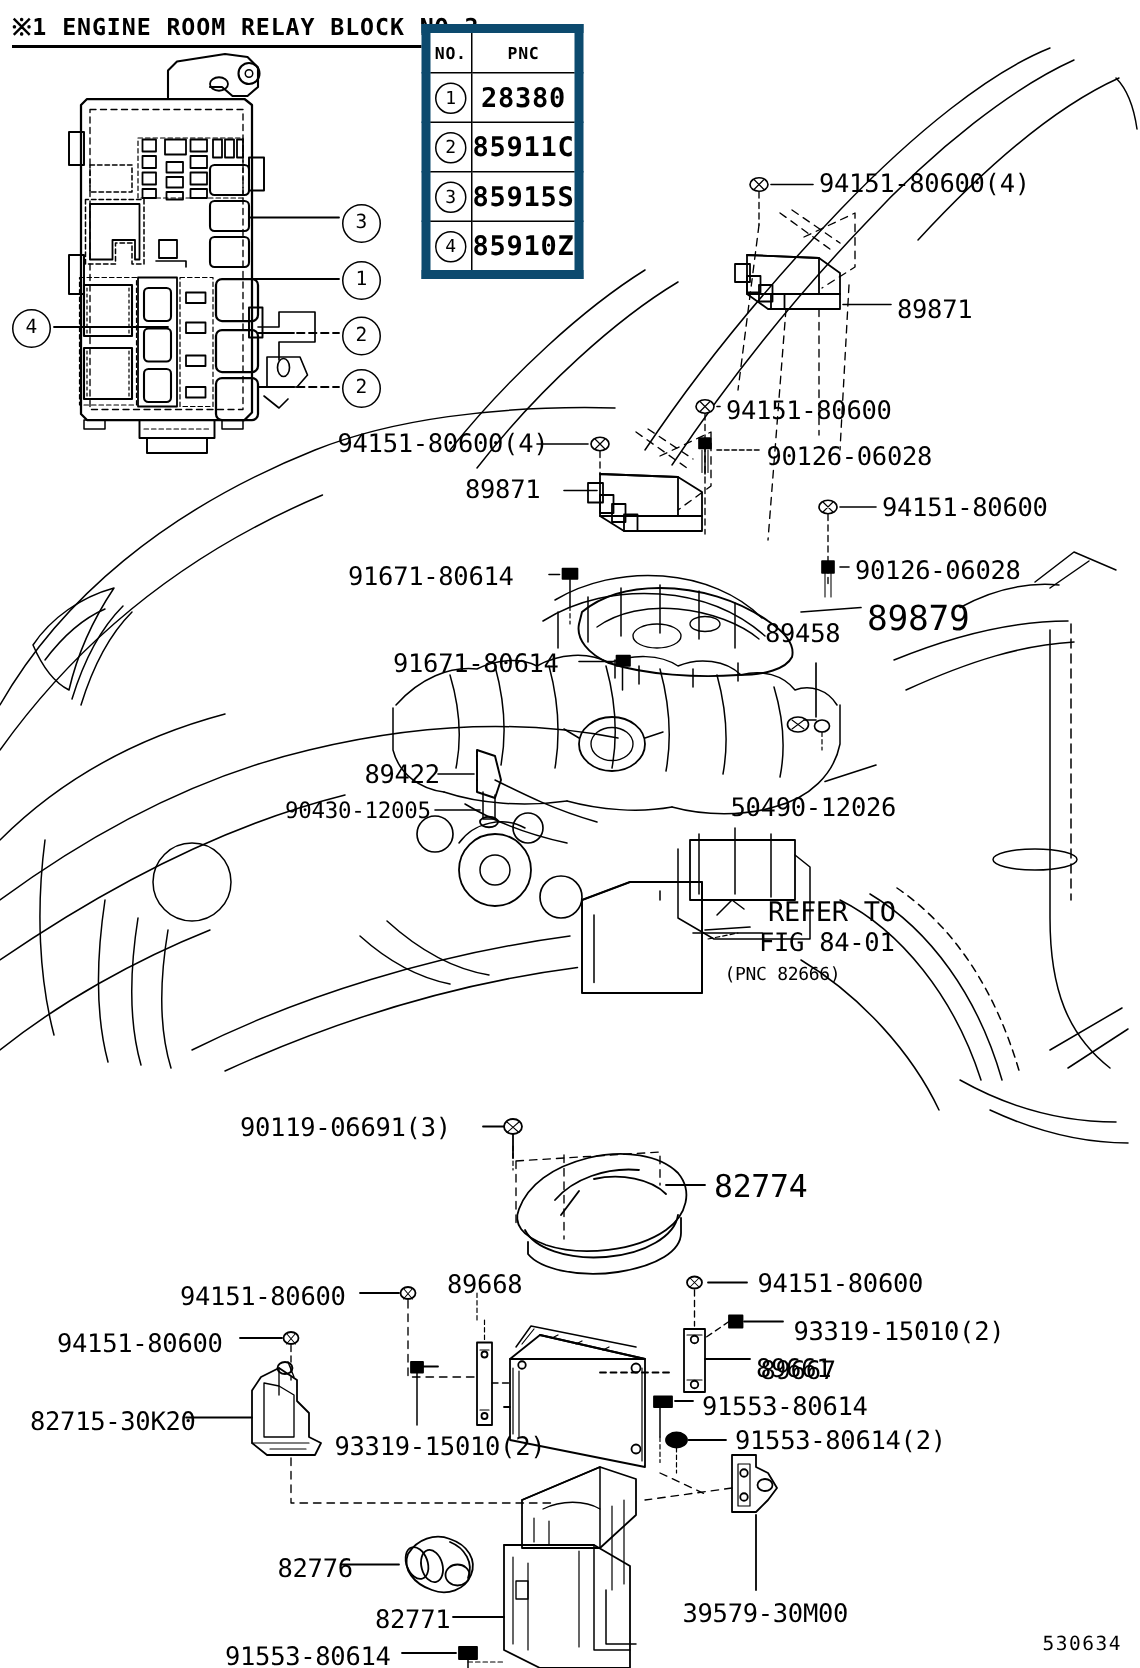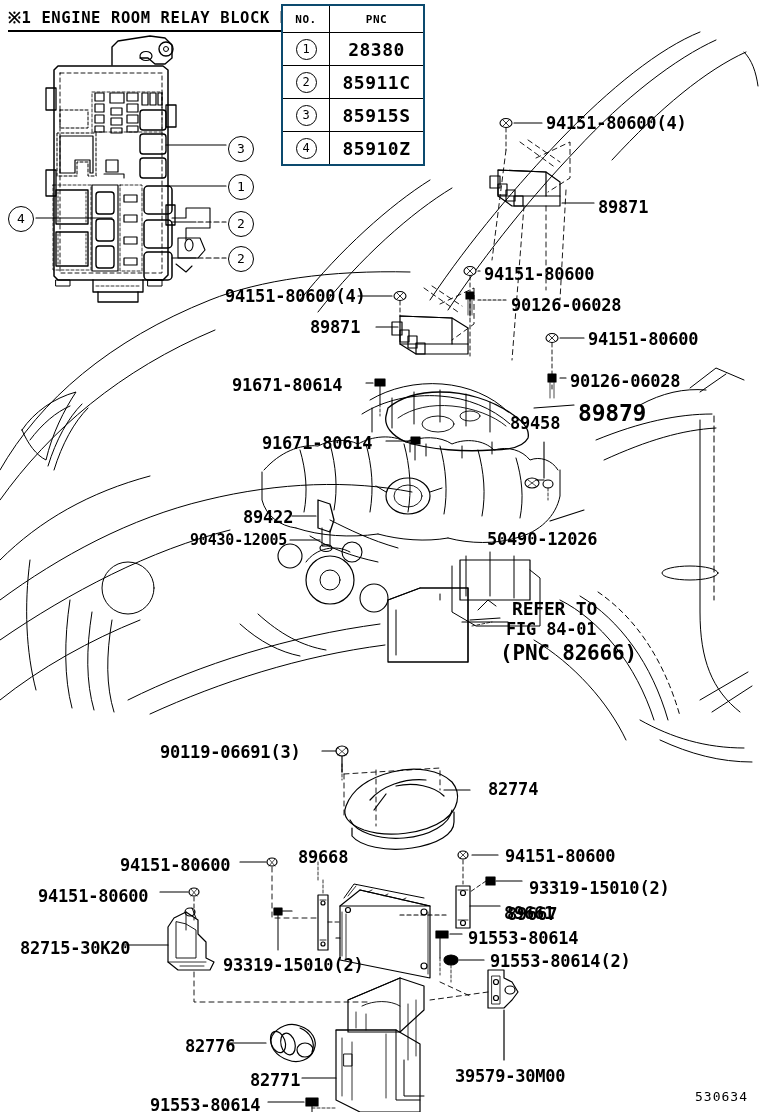--- a/index.html
+++ b/index.html
@@ -19,21 +19,21 @@
   }
   #artwork {
     position: absolute;
     left: 0; top: 0;
     width: 760px;
     height: 1112px;
   }
   .lbl {
     position: absolute;
     font-family: "DejaVu Sans Mono", "Liberation Mono", monospace;
-    font-weight: bold;
+    font-weight: normal;
     color: #000;
     white-space: nowrap;
     letter-spacing: -0.2px;
     line-height: 1;
   }
   .lbl-17 { font-size: 17px; }
 
   
   #heading {
     position: absolute;
@@ -41,23 +41,23 @@
     font-size: 15.5px;
     font-weight: bold;
     letter-spacing: 0.6px;
     border-bottom: 2px solid #000;
     padding-bottom: 2px;
     white-space: nowrap;
   }
   
   #pnc-table {
     position: absolute;
-    left: 281px; top: 4px;
-    width: 144px;
-    border: 2px solid #0c4a6e;
+    left: 281px; top: 16px;
+    width: 108px;
+    border: 6px solid #0c4a6e;
     border-collapse: collapse;
     background: #fff;
   }
   #pnc-table td, #pnc-table th {
     border: 1.5px solid #000;
     text-align: center;
     padding: 0;
     height: 32px;
     font-family: "DejaVu Sans Mono", "Liberation Mono", monospace;
   }
@@ -607,23 +607,23 @@
       <div class="lbl lbl-17" style="left: 570px; top: 373px; font-size: 17px;">90126-06028</div>
       <div class="lbl lbl-17" style="left: 578px; top: 402px; font-size: 23px;">89879</div>
       <div class="lbl lbl-17" style="left: 232px; top: 377px; font-size: 17px;">91671-80614</div>
       <div class="lbl lbl-17" style="left: 510px; top: 415px; font-size: 17px;">89458</div>
       <div class="lbl lbl-17" style="left: 262px; top: 435px; font-size: 17px;">91671-80614</div>
       <div class="lbl lbl-17" style="left: 243px; top: 509px; font-size: 17px;">89422</div>
       <div class="lbl lbl-17" style="left: 190px; top: 533px; font-size: 15px;">90430-12005</div>
       <div class="lbl lbl-17" style="left: 487px; top: 531px; font-size: 17px;">50490-12026</div>
       <div class="lbl lbl-17" style="left: 512px; top: 600px; font-size: 18px;">REFER TO</div>
       <div class="lbl lbl-17" style="left: 506px; top: 621px; font-size: 17px;">FIG 84-01</div>
-      <div class="lbl lbl-17" style="left: 500px; top: 643px; font-size: 21px;">(PNC 82666)</div>
+      <div class="lbl lbl-17" style="left: 483px; top: 643px; font-size: 12px;">(PNC 82666)</div>
       <div class="lbl lbl-17" style="left: 160px; top: 744px; font-size: 17px;">90119-06691(3)</div>
-      <div class="lbl lbl-17" style="left: 476px; top: 781px; font-size: 17px; margin-left: 12px;">82774</div>
+      <div class="lbl lbl-17" style="left: 476px; top: 781px; font-size: 21px;">82774</div>
       <div class="lbl lbl-17" style="left: 505px; top: 848px; font-size: 17px;">94151-80600</div>
       <div class="lbl lbl-17" style="left: 298px; top: 849px; font-size: 17px;">89668</div>
       <div class="lbl lbl-17" style="left: 120px; top: 857px; font-size: 17px;">94151-80600</div>
       <div class="lbl lbl-17" style="left: 529px; top: 880px; font-size: 17px;">93319-15010(2)</div>
       <div class="lbl lbl-17" style="left: 38px; top: 888px; font-size: 17px;">94151-80600</div>
       <div class="lbl lbl-17" style="left: 507px; top: 906px; font-size: 17px; text-align: right;">89667</div>
       <div class="lbl lbl-17" style="left: 456px; top: 905px; font-size: 17px; padding-left: 48px;">89661</div>
       <div class="lbl lbl-17" style="left: 20px; top: 940px; font-size: 17px;">82715-30K20</div>
       <div class="lbl lbl-17" style="left: 468px; top: 930px; font-size: 17px;">91553-80614</div>
       <div class="lbl lbl-17" style="left: 223px; top: 957px; font-size: 17px;">93319-15010(2)</div>

